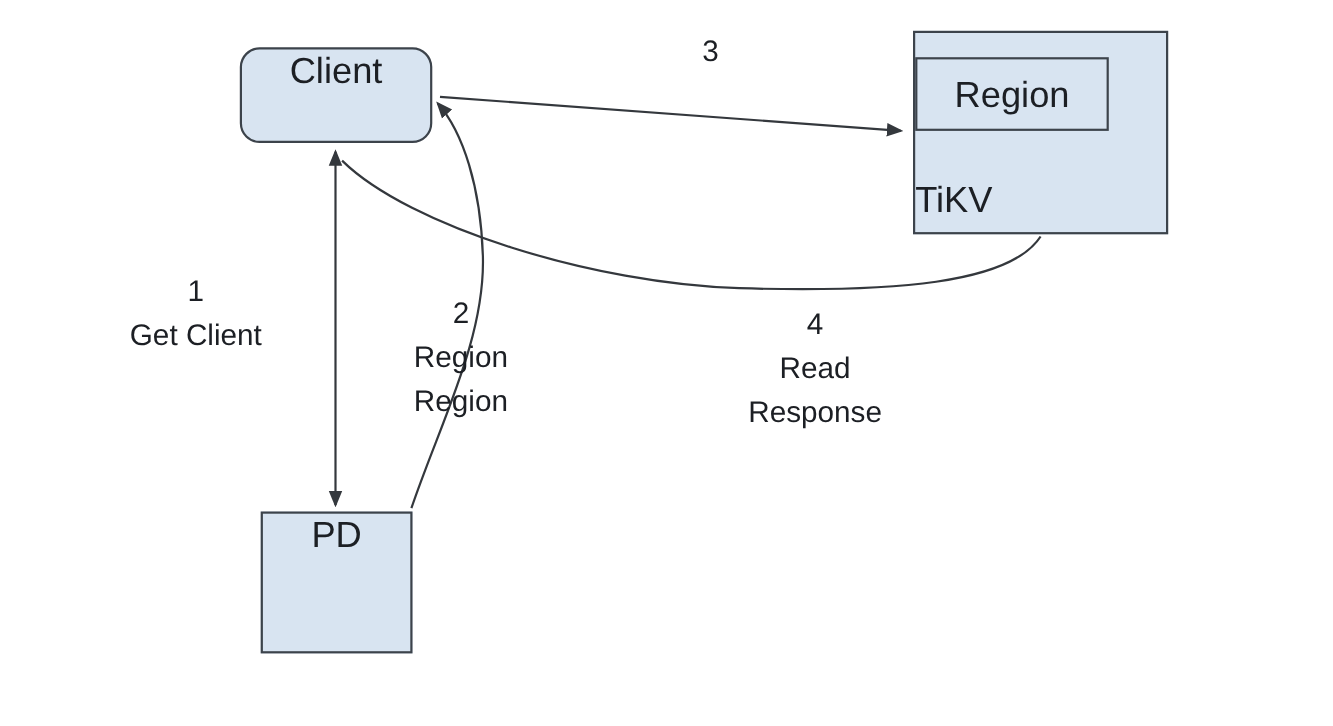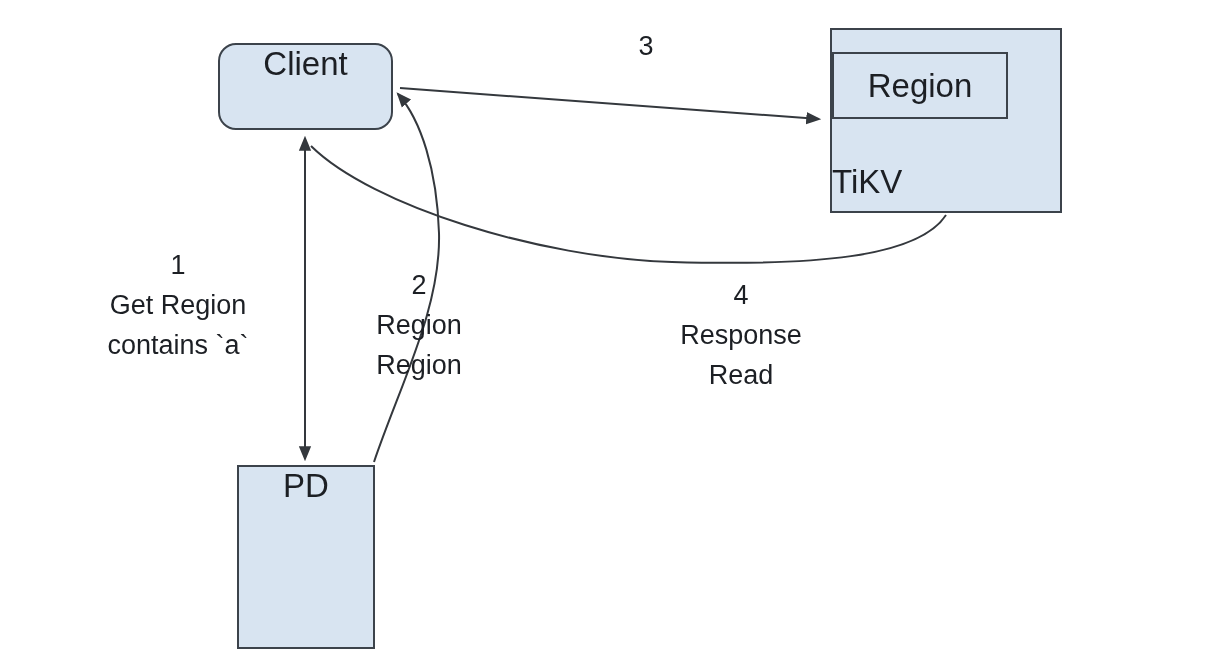--- a/index.html
+++ b/index.html
@@ -9,21 +9,21 @@
   }
   .stage svg { position:absolute; left:0; top:0; }
 
   .node {
     position:absolute; box-sizing:border-box; background:#d8e4f1;
     border:2.5px solid #3c434b; color:#1c1f24;
     display:flex; align-items:flex-start; justify-content:center;
     font-size:33px;
   }
   .node-client { left:218px; top:43px;  width:175px; height:87px;  border-radius:18px; }
-  .node-pd     { left:237px; top:465px; width:138px; height:184px; }
+  .node-pd     { left:237px; top:465px; width:138px; height:129px; }
   .node-tikv   {
     left:830px; top:28px; width:232px; height:185px; border-width:2px;
     flex-direction:column; justify-content:space-between;
     padding:22px 0 14px 0;
   }
   .node-region {
     box-sizing:border-box; width:176px; height:69px; background:transparent;
     border:2px solid #3c434b; display:flex; align-items:center; justify-content:center;
   }
   .tikv-title { line-height:30px;margin-top:48px; }
@@ -68,33 +68,32 @@
     </div>
     <div class="tikv-title">TiKV</div>
   </div>
 
   <div class="node node-pd">
     <span>PD</span>
   </div>
 
   <div class="alabel alabel-1">
     <div>1</div>
-    <div>Get Region</div>
-    <div>contains `a`</div>
+    <div>Get Client</div>
   </div>
 
   <div class="alabel alabel-2">
     <div>2</div>
     <div>Region</div>
     <div>Region</div>
   </div>
 
   <div class="alabel alabel-3">
     <div>3</div>
   </div>
 
   <div class="alabel alabel-4">
     <div>4</div>
+    <div>Read</div>
     <div>Response</div>
-    <div>Read</div>
   </div>
 
 </div>
 
 </body></html>

